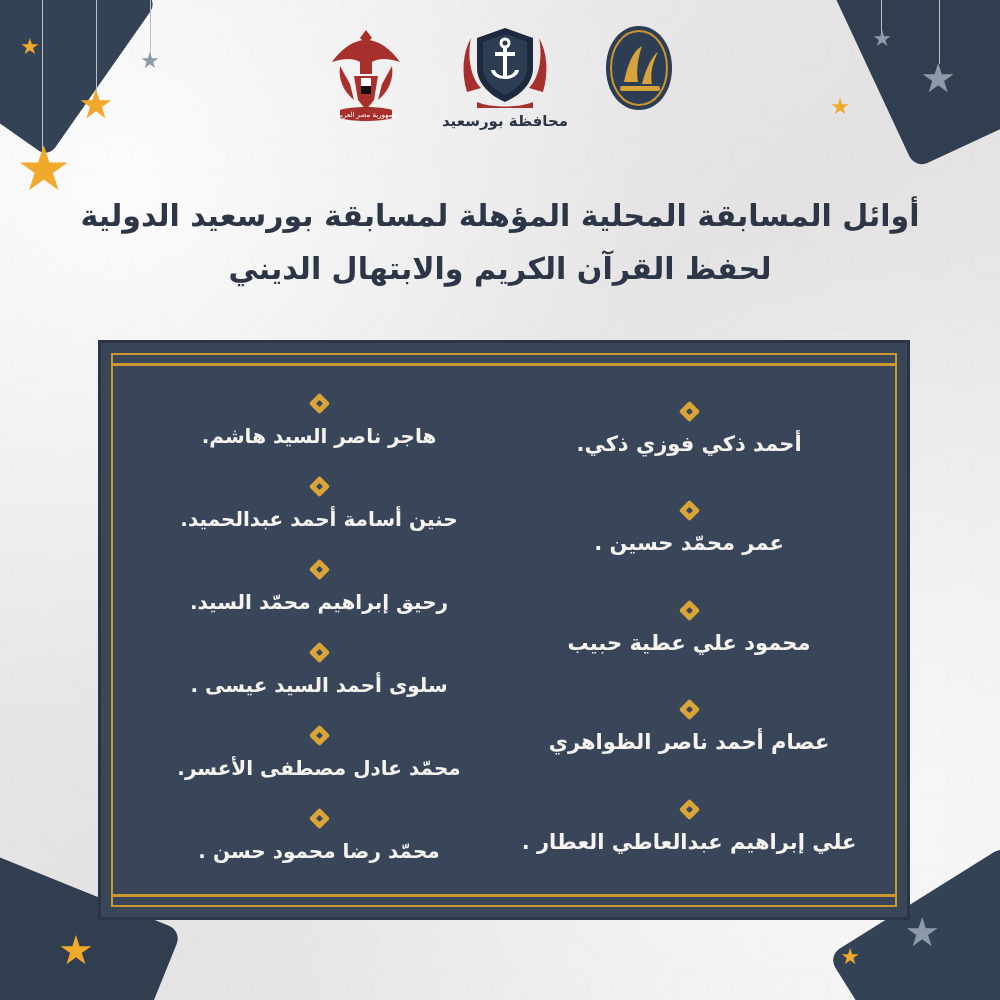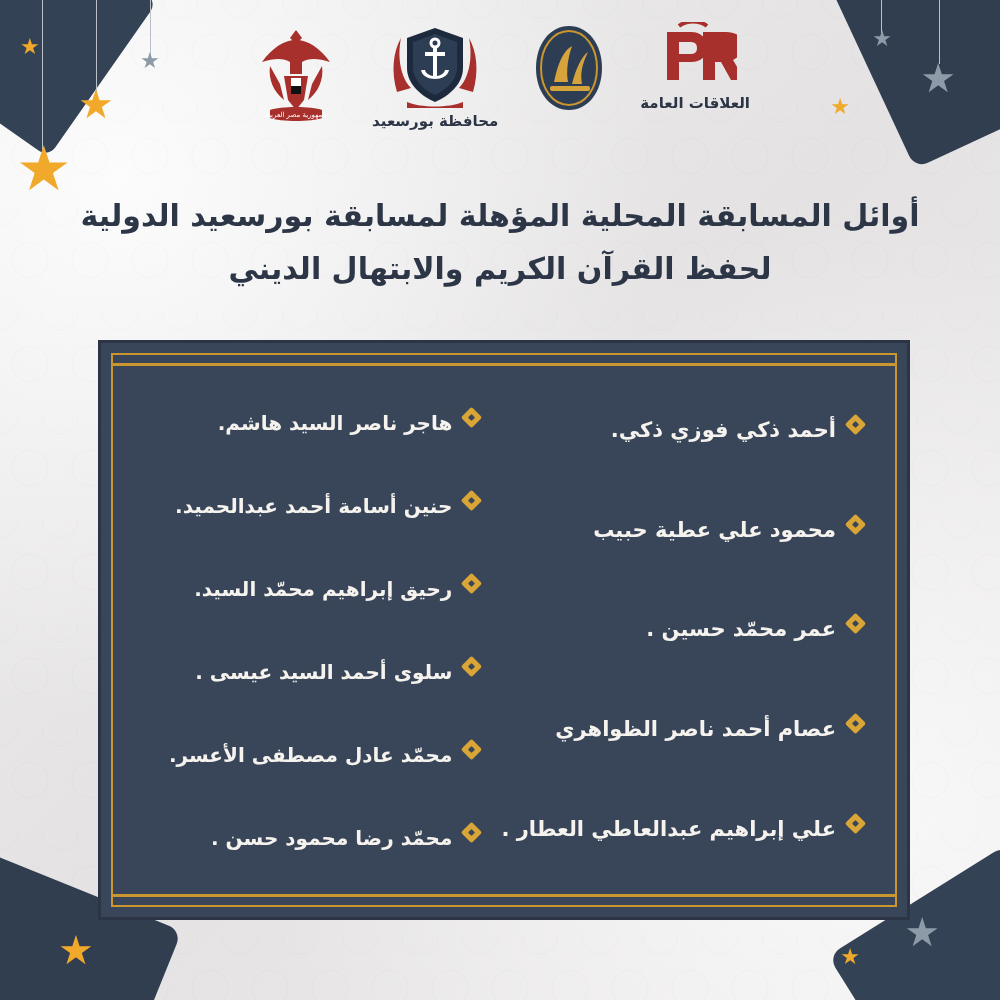--- a/index.html
+++ b/index.html
@@ -175,20 +175,22 @@
   }
   .col {
     flex: 1;
     display: flex;
     flex-direction: column;
     justify-content: space-around;
   }
 
   .name-row {
     display: flex;
+    flex-direction: column;
+    align-items: center;
     gap: 12px;
     padding: 2px 6px;
   }
   .bullet {
     flex: 0 0 auto;
     width: 15px;
     height: 15px;
     background: #d9a537;
     transform: rotate(45deg);
     border-radius: 2px;
@@ -290,55 +292,43 @@
           <g fill="#d6a43b">
             <path d="M26 60 C30 40 36 28 44 24 C40 36 38 48 40 60 Z"></path>
             <path d="M44 62 C48 46 54 34 60 30 C54 42 52 52 54 62 Z"></path>
             <rect x="22" y="64" width="40" height="5" rx="2"></rect>
           </g>
         </svg>
       </div>
       <div class="logo-caption"></div>
     </div>
 
-    <div class="logo">
-      <div class="pr-wrap">
-        <svg viewBox="0 0 84 70" width="84" height="70" aria-hidden="true">
-          <g fill="#a8302c">
-            <path d="M14 10 L14 58 L26 58 L26 40 L38 40 C48 40 54 34 54 26 C54 16 48 10 38 10 Z M26 20 L37 20 C42 20 44 22 44 26 C44 30 42 32 37 32 L26 32 Z"></path>
-            <path d="M50 10 L50 58 L62 58 L62 40 L68 40 L78 58 L92 58 L80 38 C86 35 90 30 90 24 C90 15 84 10 73 10 Z"></path>
-          </g>
-          <path d="M26 4 C34 -2 46 -2 54 4" stroke="#a8302c" stroke-width="4" fill="none"></path>
-        </svg>
-      </div>
-      <div class="logo-caption">العلاقات العامة</div>
-    </div>
   </div>
 
   <div class="headline">أوائل المسابقة المحلية المؤهلة لمسابقة بورسعيد الدولية لحفظ القرآن الكريم والابتهال الديني</div>
 
   <div class="panel">
     <div class="panel-inner">
       <div class="panel-rule top"></div>
       <div class="panel-rule bottom"></div>
 
       <div class="columns">
 
         <div class="col col-right">
           <div class="name-row">
             <span class="bullet"></span>
             <span class="name-text">أحمد ذكي فوزي ذكي.</span>
           </div>
           <div class="name-row">
             <span class="bullet"></span>
+            <span class="name-text">عمر محمّد حسين .</span>
+          </div>
+          <div class="name-row">
+            <span class="bullet"></span>
             <span class="name-text">محمود علي عطية حبيب</span>
-          </div>
-          <div class="name-row">
-            <span class="bullet"></span>
-            <span class="name-text">عمر محمّد حسين .</span>
           </div>
           <div class="name-row">
             <span class="bullet"></span>
             <span class="name-text">عصام أحمد ناصر الظواهري</span>
           </div>
           <div class="name-row">
             <span class="bullet"></span>
             <span class="name-text">علي إبراهيم عبدالعاطي العطار .</span>
           </div>
         </div>

